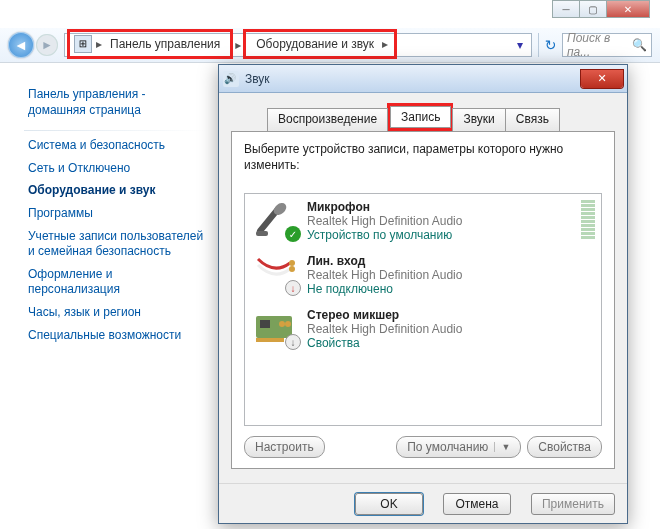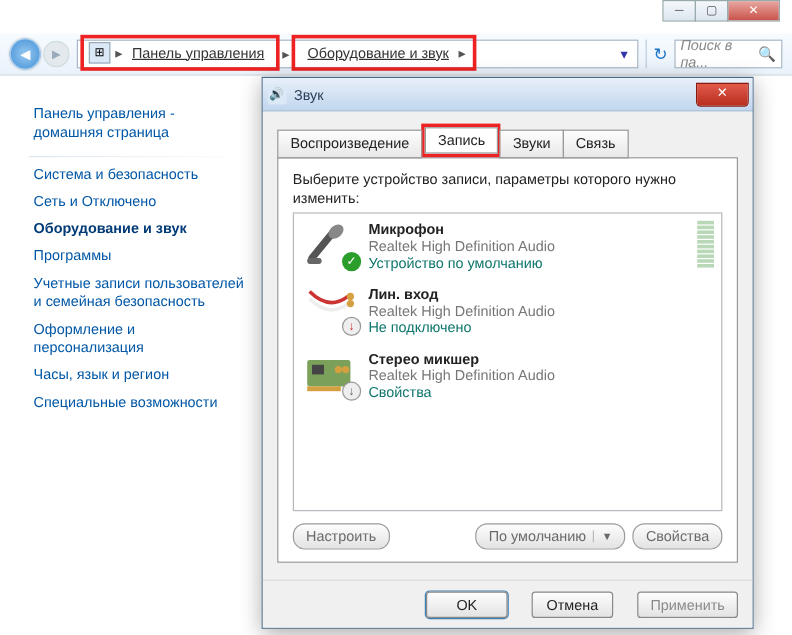--- a/index.html
+++ b/index.html
@@ -9,21 +9,21 @@
 .top-controls { position: absolute; top: 0; right: 10px; display: flex; }
 .wc-btn { width: 28px; height: 18px; border: 1px solid #9aa; background: linear-gradient(#f5f8fc,#dce6f0); display:flex;align-items:center;justify-content:center; font-size:10px; color:#555; margin-left:-1px; }
 .wc-btn.close { width: 44px; background: linear-gradient(#e8a6a0,#c9534a); color:#fff;}
 
 
 .navbar { position: absolute; top: 28px; left: 0; right: 0; height: 34px; display:flex; align-items:center; padding: 0 8px; background: linear-gradient(#f7fbff,#eaf2fb); }
 .nav-back { width:26px; height:26px; border-radius:50%; background: radial-gradient(#98c8f0,#3a8cd6); display:flex;align-items:center;justify-content:center; color:#fff; font-size:14px; box-shadow: inset 0 0 0 1px rgba(255,255,255,.5), 0 0 2px rgba(0,0,0,.3);}
 .nav-fwd { width:22px; height:22px; border-radius:50%; background:#e4e9ee; margin-left:2px; display:flex;align-items:center;justify-content:center; color:#9ab; font-size:12px; box-shadow: inset 0 0 0 1px #cdd;}
 .breadcrumb { flex:1; height:24px; margin:0 6px; border:1px solid #a7b7c7; background:#fff; display:flex; align-items:center; padding:0 2px; }
 .bc-icon { width:18px; height:18px; background:#dbe8f5; border:1px solid #9ab; margin-right:2px; display:flex;align-items:center;justify-content:center; font-size:10px;}
-.bc-item { padding: 0 6px; color:#333; cursor:default;text-decoration:underline; }
+.bc-item { padding: 0 6px; color:#333; cursor:default; }
 .bc-sep { width:10px; text-align:center; color:#555; }
 .bc-highlight { border:3px solid #e22; padding:0 4px; display:flex; align-items:center; height:30px; margin-top:-3px;}
 .nav-drop { width:18px; text-align:center; color:#33a; }
 .refresh { width:24px; height:24px; border-left:1px solid #bcd; display:flex;align-items:center;justify-content:center; color:#1a74c7; font-size:14px;}
 .searchbox { width:90px; height:24px; border:1px solid #a7b7c7; background:#fff; display:flex; align-items:center; padding:0 4px; color:#888; font-style:italic; }
 .searchbox .mag { margin-left:auto; color:#4a7fb5; font-style:normal;}
 
 
 .divider { position:absolute; top:62px; left:0; right:0; height:1px; background:#d0d8e0; }
 
@@ -36,28 +36,28 @@
 .sidebar .sep { height:1px; background:linear-gradient(to right, #dde6ee, transparent); margin:4px 0 6px -4px; }
 
 
 .dialog { position:absolute; top:64px; left:218px; width:410px; height:460px; background:#fff; border:1px solid #4a6a8a; box-shadow: 0 4px 18px rgba(0,0,0,.35); }
 .dlg-titlebar { height:28px; background:linear-gradient(#e8f0fa,#c1d6ee); border-bottom:1px solid #8faccb; display:flex; align-items:center; padding:0 4px; }
 .dlg-titlebar .icon { width:16px; height:16px; background:#dbe8f5; border-radius:2px; margin-right:6px; display:flex;align-items:center;justify-content:center;font-size:10px;}
 .dlg-titlebar .title { color:#2a3f55; }
 .dlg-close { margin-left:auto; width:42px; height:18px; background:linear-gradient(#e15a4a,#b82e1f); border-radius:0 0 3px 3px; color:#fff; text-align:center; font-size:11px; line-height:16px; box-shadow:0 0 0 1px #8a1a10;}
 
 .dlg-body { position:absolute; top:28px; left:0; right:0; bottom:40px; background:#f0f0f0; padding:8px 12px 12px; }
-.tabs { display:flex; margin-top:6px; }
+.tabs { display:flex; margin-top:6px;margin-left:36px; }
 .tab { padding:3px 10px; border:1px solid #9a9a9a; background:linear-gradient(#fdfdfd,#e8e8e8); margin-right:-1px; color:#222; cursor:default; position:relative; top:1px; }
 .tab.active { background:#fff; border-bottom:1px solid #fff; z-index:2; }
 .tab-highlight { border:3px solid #e22; padding:0; margin-top:-4px; margin-right:-1px; }
 .tab-highlight .tab { border:1px solid #9a9a9a; top:0; }
 
 .tabpanel { border:1px solid #9a9a9a; background:#fff; height:338px; padding:10px 12px; display:flex; flex-direction:column; }
-.instr { color:#222; margin-bottom:4px; line-height:1.3; }
+.instr { color:#222; margin-bottom:20px; line-height:1.3; }
 .devlist { flex:1; border:1px solid #b5b8bc; background:#fff; overflow:auto; }
 .dev { display:flex; padding:6px; align-items:flex-start; }
 .dev .ico { width:48px; height:40px; margin-right:8px; position:relative; display:flex;align-items:center;justify-content:center; }
 .dev .ico .badge { position:absolute; right:-2px; bottom:-2px; width:16px; height:16px; border-radius:50%; display:flex;align-items:center;justify-content:center; font-size:10px; color:#fff; }
 .dev .info { flex:1; }
 .dev .name { font-weight:bold; color:#222; }
 .dev .sub { color:#777; }
 .dev .status { color:#0f766e; }
 .dev .level { width:14px; align-self:stretch; display:flex; flex-direction:column; justify-content:flex-start; gap:1px; margin-left:4px;}
 .dev .level .bar { height:3px; background:#b8d8b8; }

